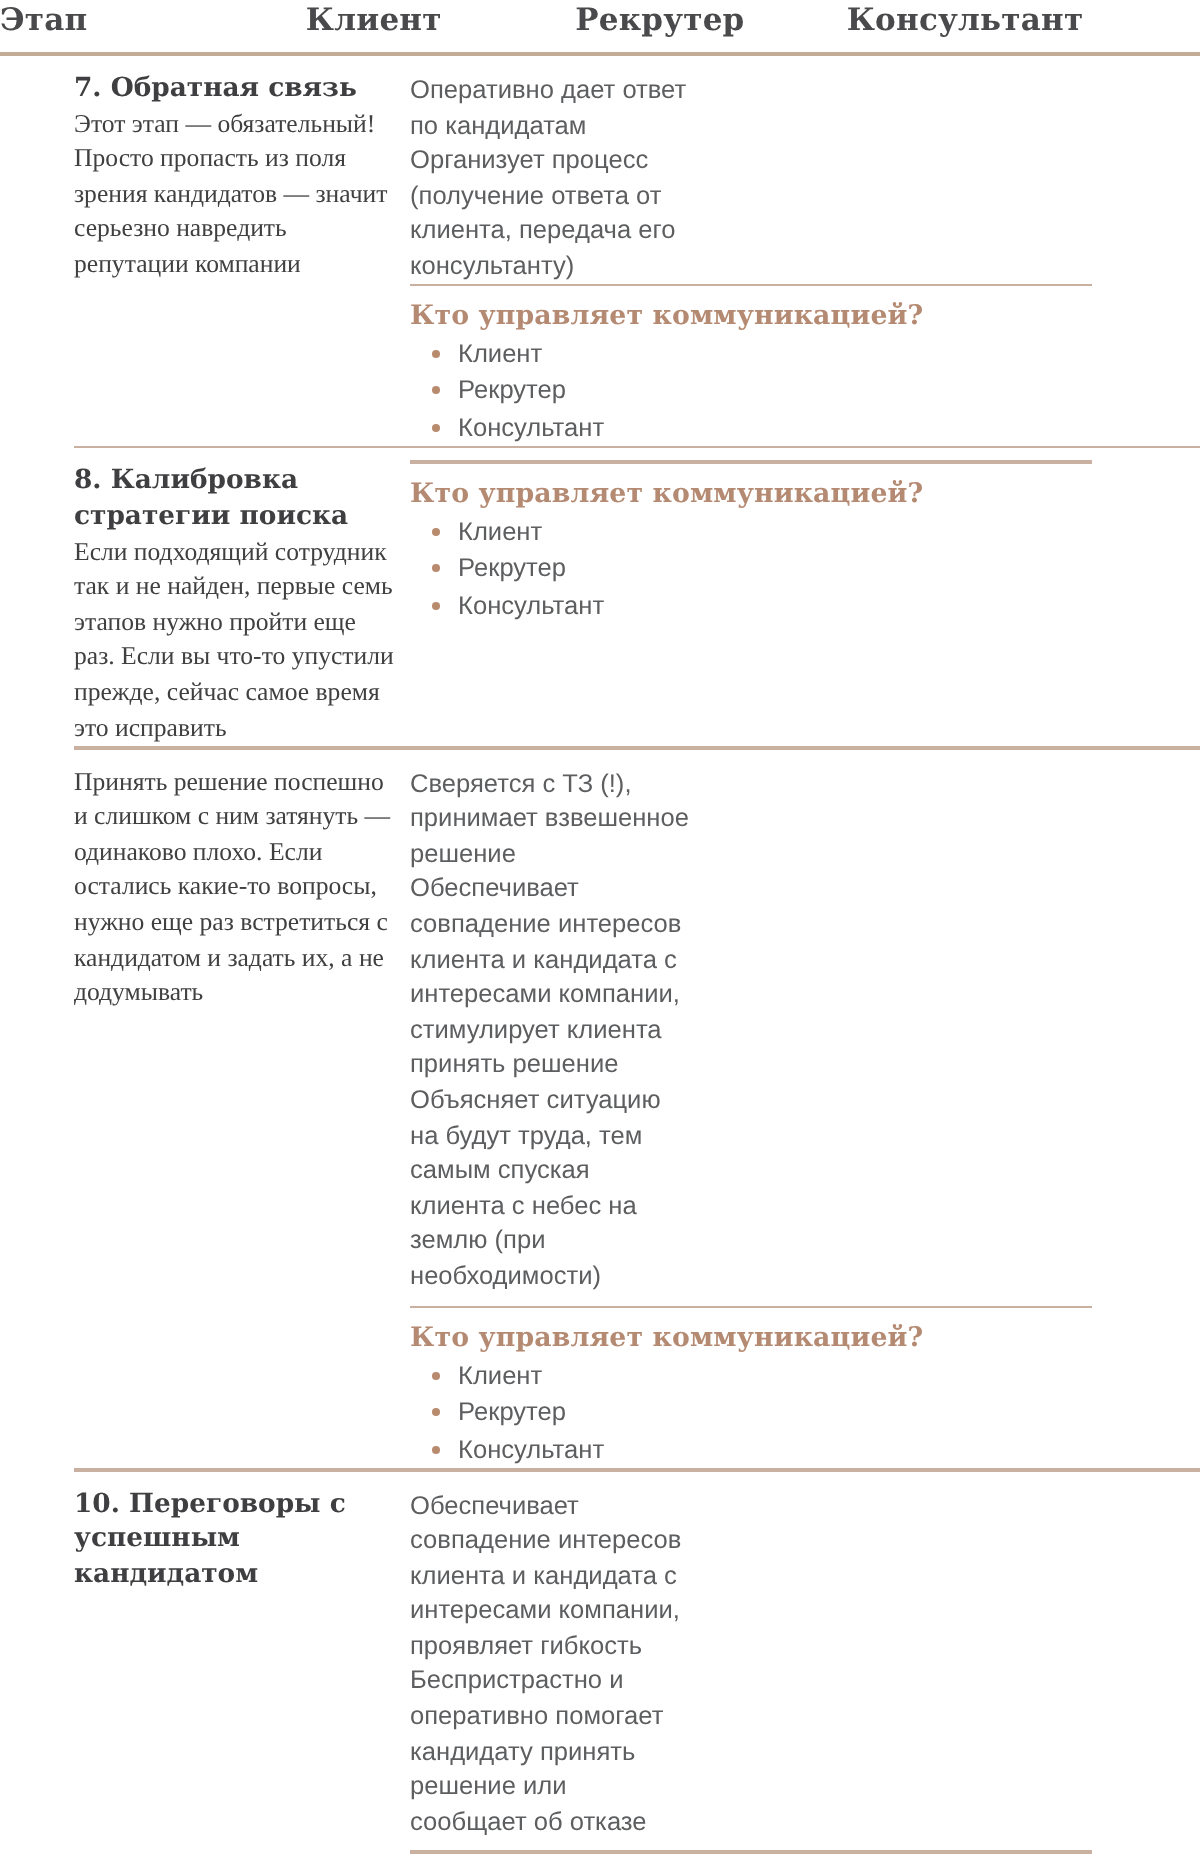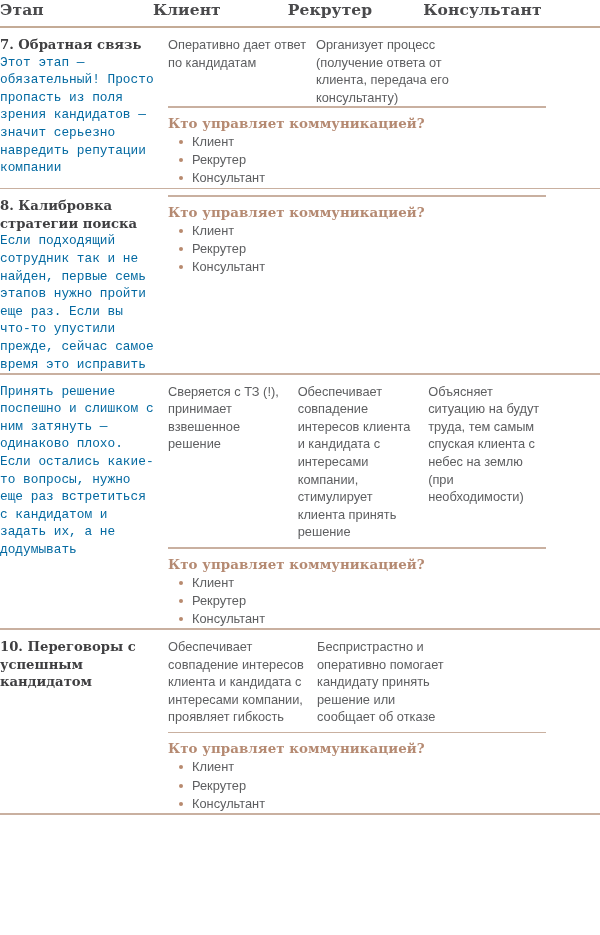--- a/index.html
+++ b/index.html
@@ -60,40 +60,41 @@
   .rule-sub {
     height: 1.5px;
     background: #c9b0a0;
     width: 432px;
     margin-left: 168px;
   }
 
   
   .row {
     position: relative;
+    margin-left: 37px;
   }
   .cell {
     box-sizing: border-box;
     font-size: 12.8px;
     line-height: 17.6px;
   }
   .stage-title {
     font-family: "DejaVu Serif", "Liberation Serif", serif;
     font-weight: bold;
     font-size: 13.2px;
     line-height: 17.6px;
     color: #3f3f41;
     display: block;
   }
   .stage-desc {
     display: block;
-    font-family: Liberation Mono, monospace;
+    font-family: Liberation Serif, serif;
     font-size: 12.8px;
     line-height: 17.6px;
-    color: #0369a1;
+    color: #404040;
   }
   .cell p {
     margin: 0;
     font-family: "Liberation Sans", sans-serif;
     color: #5d5e60;
   }
 
   
   .subblock {
     margin-left: 168px;
@@ -142,20 +143,21 @@
     width: 168px;
     padding-right: 8px;
     box-sizing: border-box;
   }
   .rest {
     overflow: hidden;
   }
   .rest-cols {
     display: flex;
     align-items: flex-start;
+    flex-direction: column;
   }
   .clearfix::after {
     content: "";
     display: table;
     clear: both;
   }
 </style>
 </head>
 <body>
 

